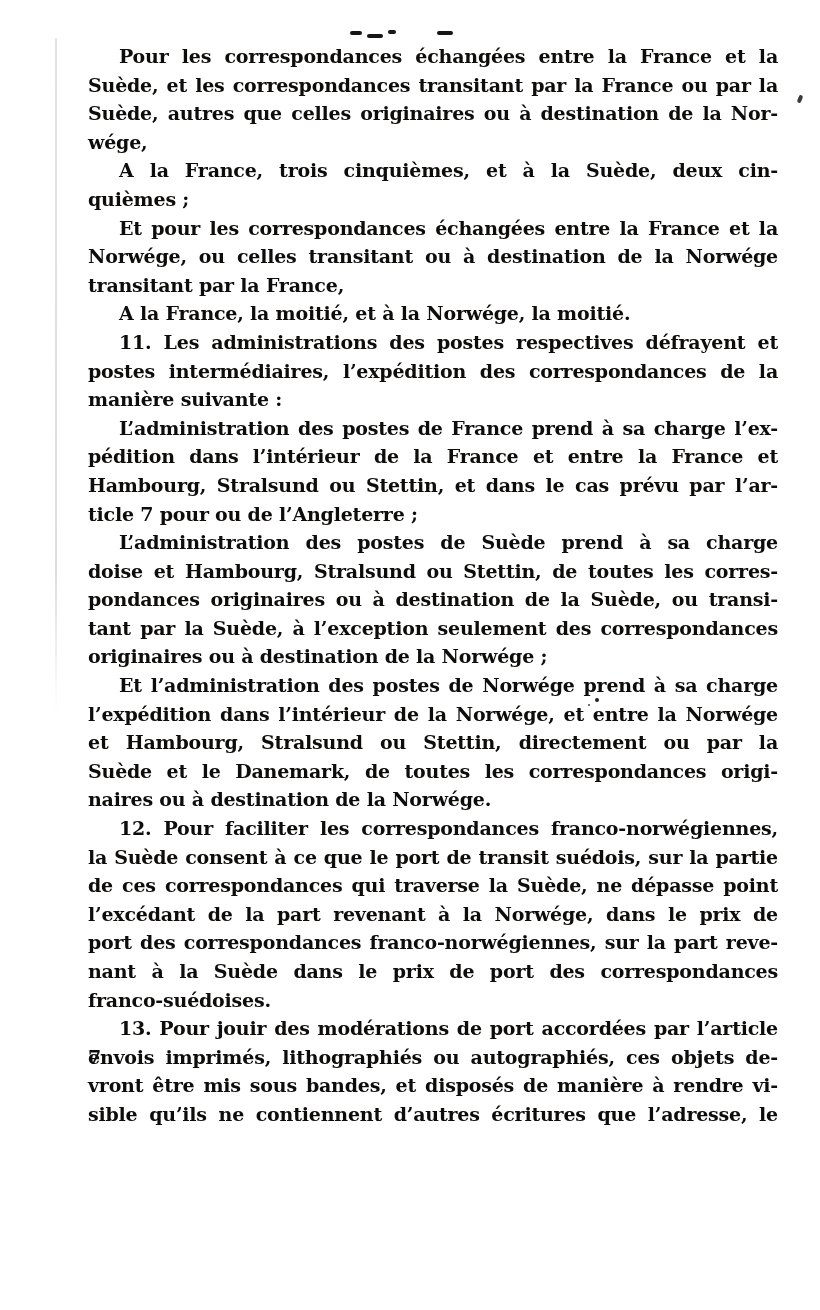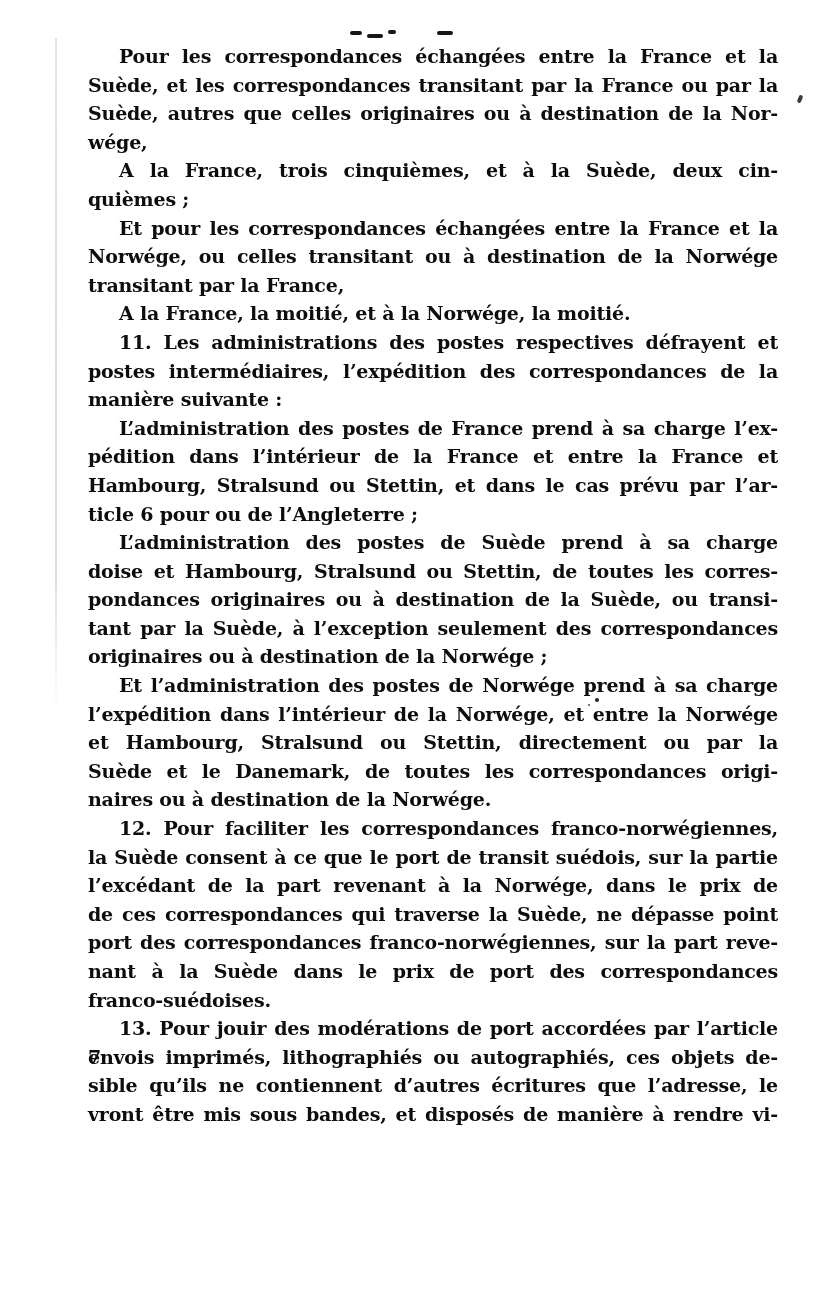--- a/index.html
+++ b/index.html
@@ -86,37 +86,37 @@
     <div class="line ind">Et pour les correspondances échangées entre la France et la</div>
     <div class="line">Norwége, ou celles transitant ou à destination de la Norwége</div>
     <div class="line end">transitant par la France,</div>
     <div class="line ind end">A la France, la moitié, et à la Norwége, la moitié.</div>
     <div class="line ind">11. Les administrations des postes respectives défrayent et</div>
     <div class="line">postes intermédiaires, l’expédition des correspondances de la</div>
     <div class="line end">manière suivante :</div>
     <div class="line ind">L’administration des postes de France prend à sa charge l’ex-</div>
     <div class="line">pédition dans l’intérieur de la France et entre la France et</div>
     <div class="line">Hambourg, Stralsund ou Stettin, et dans le cas prévu par l’ar-</div>
-    <div class="line end">ticle 6 pour ou de l’Angleterre ;</div>
+    <div class="line end">ticle 7 pour ou de l’Angleterre ;</div>
     <div class="line ind">L’administration des postes de Suède prend à sa charge</div>
     <div class="line">doise et Hambourg, Stralsund ou Stettin, de toutes les corres-</div>
     <div class="line">pondances originaires ou à destination de la Suède, ou transi-</div>
     <div class="line">tant par la Suède, à l’exception seulement des correspondances</div>
     <div class="line end">originaires ou à destination de la Norwége ;</div>
     <div class="line ind">Et l’administration des postes de Norwége prend à sa charge</div>
     <div class="line">l’expédition dans l’intérieur de la Norwége, et entre la Norwége</div>
     <div class="line">et Hambourg, Stralsund ou Stettin, directement ou par la</div>
     <div class="line">Suède et le Danemark, de toutes les correspondances origi-</div>
     <div class="line end">naires ou à destination de la Norwége.</div>
     <div class="line ind">12. Pour faciliter les correspondances franco-norwégiennes,</div>
     <div class="line">la Suède consent à ce que le port de transit suédois, sur la partie</div>
+    <div class="line">de ces correspondances qui traverse la Suède, ne dépasse point</div>
     <div class="line">l’excédant de la part revenant à la Norwége, dans le prix de</div>
-    <div class="line">de ces correspondances qui traverse la Suède, ne dépasse point</div>
     <div class="line">port des correspondances franco-norwégiennes, sur la part reve-</div>
     <div class="line">nant à la Suède dans le prix de port des correspondances</div>
     <div class="line end">franco-suédoises.</div>
     <div class="line ind">13. Pour jouir des modérations de port accordées par l’article 7</div>
     <div class="line">envois imprimés, lithographiés ou autographiés, ces objets de-</div>
+    <div class="line">vront être mis sous bandes, et disposés de manière à rendre vi-</div>
     <div class="line">sible qu’ils ne contiennent d’autres écritures que l’adresse, le</div>
-    <div class="line">vront être mis sous bandes, et disposés de manière à rendre vi-</div>
   </div>
 
 </div>
 
 </body></html>

